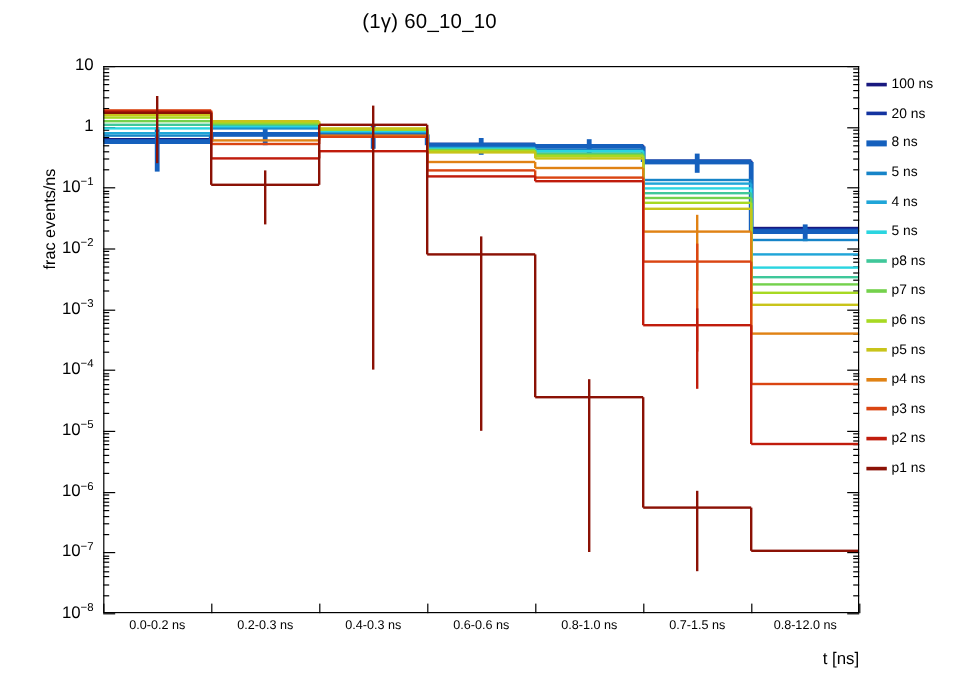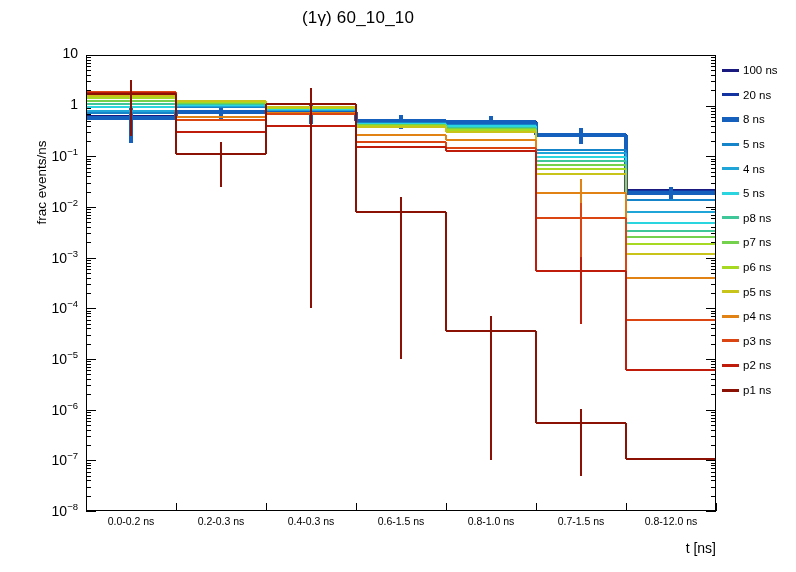--- a/index.html
+++ b/index.html
@@ -238,21 +238,21 @@
       <div class="ytick-label" style="top: 298.333px;">10<sup>−4</sup></div>
       <div class="ytick-label" style="top: 349px;">10<sup>−5</sup></div>
       <div class="ytick-label" style="top: 399.667px;">10<sup>−6</sup></div>
       <div class="ytick-label" style="top: 450.333px;">10<sup>−7</sup></div>
       <div class="ytick-label" style="top: 501px;">10<sup>−8</sup></div>
     </div>
   <div id="xbinlabels">
       <div class="xbin-label" style="left: 86px; width: 90px;">0.0-0.2 ns</div>
       <div class="xbin-label" style="left: 176px; width: 90px;">0.2-0.3 ns</div>
       <div class="xbin-label" style="left: 266px; width: 90px;">0.4-0.3 ns</div>
-      <div class="xbin-label" style="left: 356px; width: 90px;">0.6-1.5 ns</div>
+      <div class="xbin-label" style="left: 356px; width: 90px;">0.6-0.6 ns</div>
       <div class="xbin-label" style="left: 446px; width: 90px;">0.8-1.0 ns</div>
       <div class="xbin-label" style="left: 536px; width: 90px;">0.7-1.5 ns</div>
       <div class="xbin-label" style="left: 626px; width: 90px;">0.8-12.0 ns</div>
     </div>
 
   <div id="plot">
       <div class="hline" style="left: 0px; width: 90px; top: 60.1855px; background: rgb(25, 25, 127);"></div>
       <div class="vline" style="left: 89px; top: 55.5768px; height: 5.60871px; background: rgb(25, 25, 127);"></div>
       <div class="hline" style="left: 90px; width: 90px; top: 54.5768px; background: rgb(25, 25, 127);"></div>
       <div class="vline" style="left: 179px; top: 55.5768px; height: 0.557099px; background: rgb(25, 25, 127);"></div>

